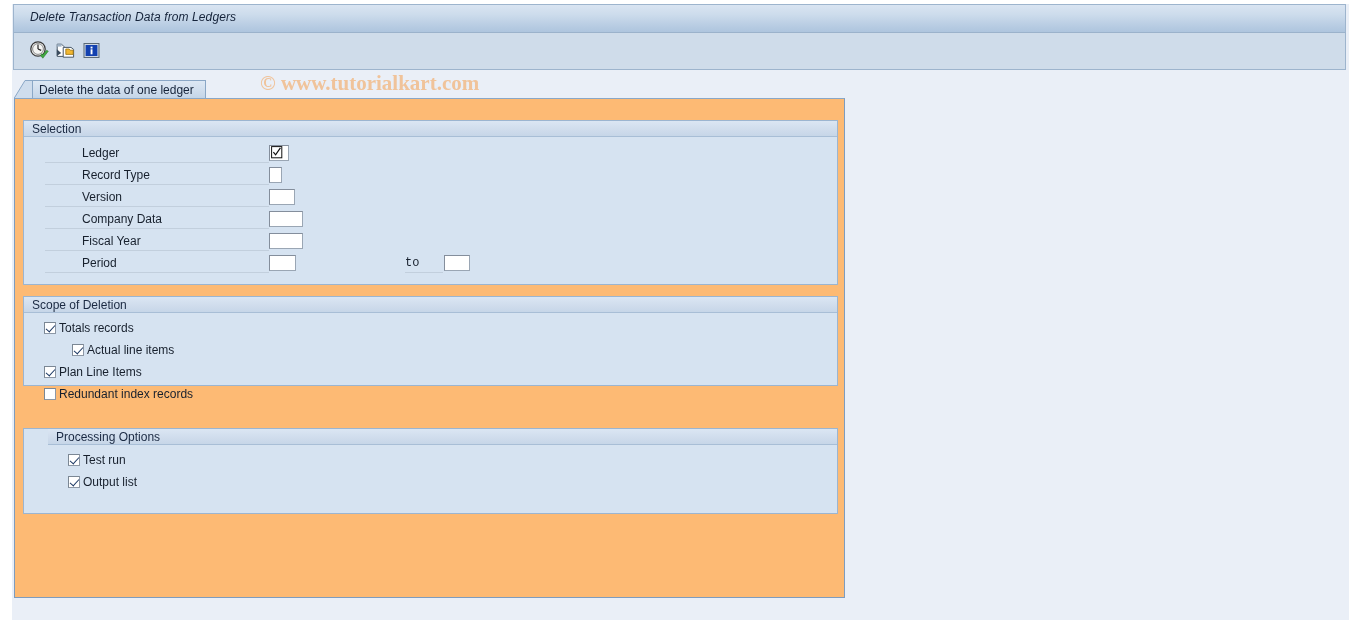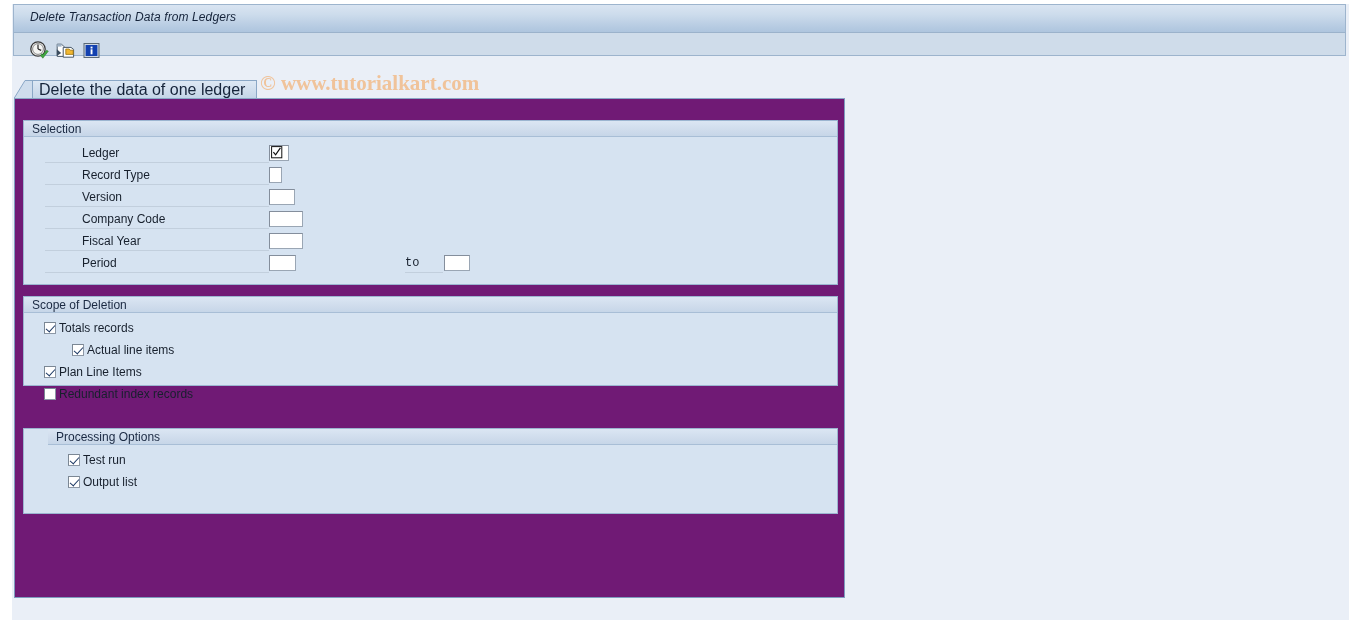--- a/index.html
+++ b/index.html
@@ -60,21 +60,21 @@
     font-style: italic;
     color: #15233a;
     letter-spacing: 0.1px;
     white-space: nowrap;
   }
 
   
   #toolbar {
     position: absolute;
     left: 13px; top: 33px;
-    width: 1333px; height: 23px;
+    width: 1333px; height: 37px;
     background: #cfdcea;
     border-left: 1px solid #9db4cd;
     border-right: 1px solid #9db4cd;
     border-bottom: 1px solid #9db4cd;
     box-sizing: border-box;
   }
   .tb-btn {
     position: absolute;
     top: 7px;
     width: 21px; height: 21px;
@@ -104,42 +104,42 @@
   }
   #tab-one-ledger {
     position: absolute;
     left: 18px; top: 0;
     height: 19px;
     padding: 0 11px 0 6px;
     background: linear-gradient(to bottom, #dde8f4 0%, #cfdded 55%, #c2d4e7 100%);
     border: 1px solid #8aa7c6;
     border-bottom: none;
     box-sizing: border-box;
-    font-size: 16px;
+    font-size: 12px;
     line-height: 18px;
     color: #16243a;
     white-space: nowrap;
     cursor: pointer;
   }
   
   #tab-skew {
     position: absolute;
     left: 0px; top: 0px;
     width: 20px; height: 19px;
     overflow: hidden;
     pointer-events: none;
   }
   #tab-skew svg { display: block; }
 
   
   #tabpanel {
     position: absolute;
     left: 14px; top: 98px;
     width: 831px; height: 500px;
-    background: #701a75;
+    background: #fdba74;
     border: 1px solid #7e9cbe;
     border-top: 1px solid #8aa7c6;
     box-sizing: border-box;
     text-align: right;
   }
 
   
   .group {
     position: absolute;
     left: 8px;
@@ -330,21 +330,21 @@
             <span class="sel-label">Record Type</span>
             <div class="sel-rule" style="width: 224px;"></div>
             <div class="inp" style="left: 245px; width: 13px;"></div>
           </div>
           <div class="sel-row" style="top: 50px;">
             <span class="sel-label">Version</span>
             <div class="sel-rule" style="width: 224px;"></div>
             <div class="inp" style="left: 245px; width: 26px;"></div>
           </div>
           <div class="sel-row" style="top: 72px;">
-            <span class="sel-label">Company Code</span>
+            <span class="sel-label">Company Data</span>
             <div class="sel-rule" style="width: 224px;"></div>
             <div class="inp" style="left: 245px; width: 34px;"></div>
           </div>
           <div class="sel-row" style="top: 94px;">
             <span class="sel-label">Fiscal Year</span>
             <div class="sel-rule" style="width: 224px;"></div>
             <div class="inp" style="left: 245px; width: 34px;"></div>
           </div>
           <div class="sel-row" style="top: 116px;">
             <span class="sel-label">Period</span>

